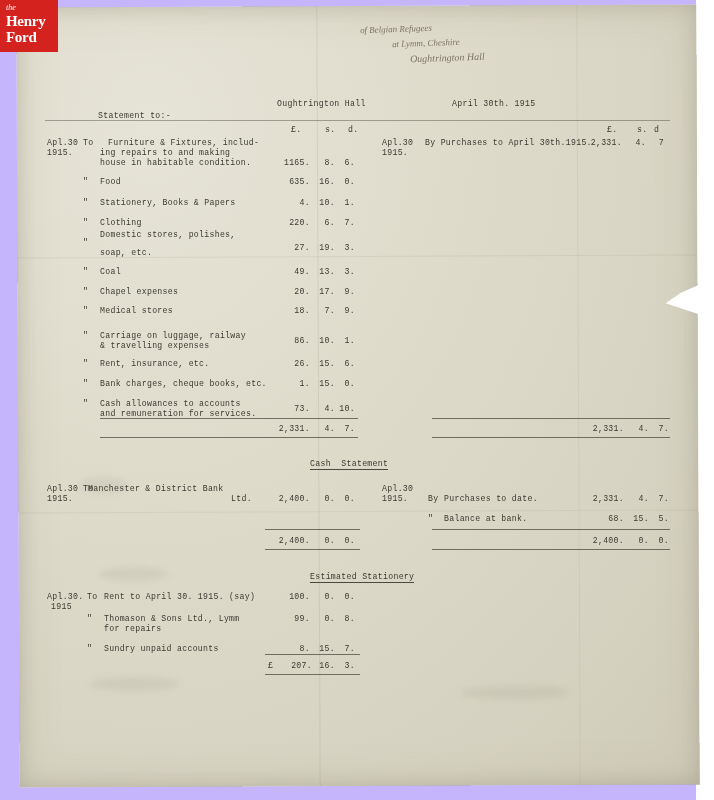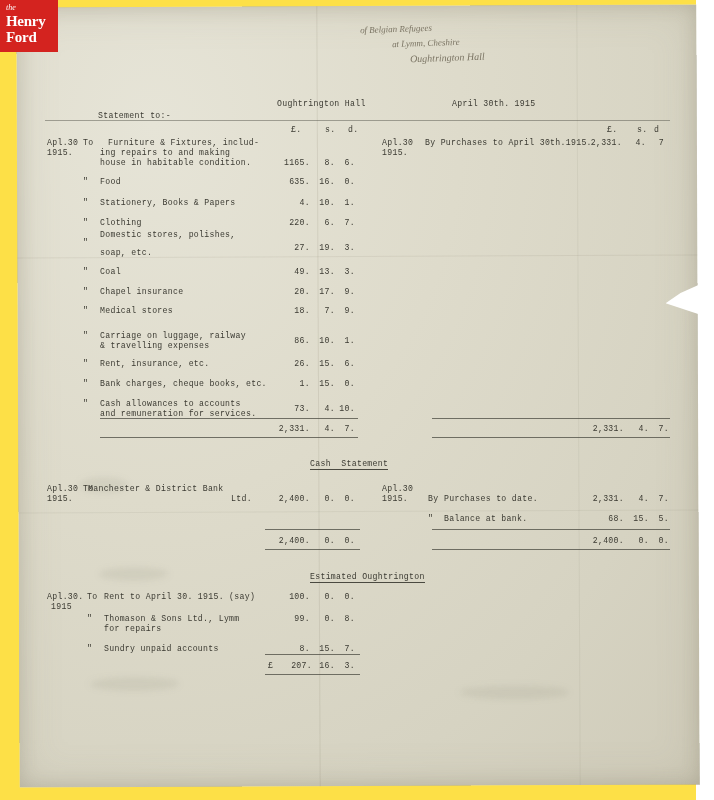--- a/index.html
+++ b/index.html
@@ -10,21 +10,21 @@
   body {
     width: 714px;
     height: 800px;
     font-family: "Liberation Mono", monospace;
     overflow: hidden;
   }
   #page {
     position: relative;
     width: 696px;
     height: 800px;
-    background: #fde047;
+    background: #c4b5fd;
   }
   
   #sheet {
     position: absolute;
     left: 18px;
     top: 6px;
     width: 680px;
     height: 780px;
     background:
       radial-gradient(ellipse at 20% 15%, #e6e4d7 0%, #dedbcb 40%, #d6d3c2 75%, #cfcbb9 100%);
@@ -228,21 +228,21 @@
   <div class="tw num" style="left:312px; top:243px; width:23px;">19.</div>
   <div class="tw num" style="left:337px; top:243px; width:18px;">3.</div>
 
   <div class="tw" style="left:83px; top:267px;">"</div>
   <div class="tw" style="left:100px; top:267px;">Coal</div>
   <div class="tw num" style="left:272px; top:267px; width:38px;">49.</div>
   <div class="tw num" style="left:312px; top:267px; width:23px;">13.</div>
   <div class="tw num" style="left:337px; top:267px; width:18px;">3.</div>
 
   <div class="tw" style="left:83px; top:287px;">"</div>
-  <div class="tw" style="left:100px; top:287px;">Chapel insurance</div>
+  <div class="tw" style="left:100px; top:287px;">Chapel expenses</div>
   <div class="tw num" style="left:272px; top:287px; width:38px;">20.</div>
   <div class="tw num" style="left:312px; top:287px; width:23px;">17.</div>
   <div class="tw num" style="left:337px; top:287px; width:18px;">9.</div>
 
   <div class="tw" style="left:83px; top:306px;">"</div>
   <div class="tw" style="left:100px; top:306px;">Medical stores</div>
   <div class="tw num" style="left:272px; top:306px; width:38px;">18.</div>
   <div class="tw num" style="left:312px; top:306px; width:23px;">7.</div>
   <div class="tw num" style="left:337px; top:306px; width:18px;">9.</div>
 
@@ -319,21 +319,21 @@
   <div class="tw num" style="left:312px; top:536px; width:23px;">0.</div>
   <div class="tw num" style="left:337px; top:536px; width:18px;">0.</div>
 
   <div class="tw num" style="left:586px; top:536px; width:38px;">2,400.</div>
   <div class="tw num" style="left:626px; top:536px; width:23px;">0.</div>
   <div class="tw num" style="left:651px; top:536px; width:18px;">0.</div>
 
   <div class="rule" style="left:265px; top:549px; width:95px;"></div>
   <div class="rule" style="left:432px; top:549px; width:238px;"></div>
 
-  <div class="tw underline-head" style="left:310px; top:572px;">Estimated Oughtrington</div>
+  <div class="tw underline-head" style="left:310px; top:572px;">Estimated Stationery</div>
 
   <div class="tw" style="left:47px; top:592px;">Apl.30.</div>
   <div class="tw" style="left:51px; top:602px;">1915</div>
 
   <div class="tw" style="left:87px; top:592px;">To</div>
   <div class="tw" style="left:104px; top:592px;">Rent to April 30. 1915. (say)</div>
   <div class="tw num" style="left:272px; top:592px; width:38px;">100.</div>
   <div class="tw num" style="left:312px; top:592px; width:23px;">0.</div>
   <div class="tw num" style="left:337px; top:592px; width:18px;">0.</div>
 

